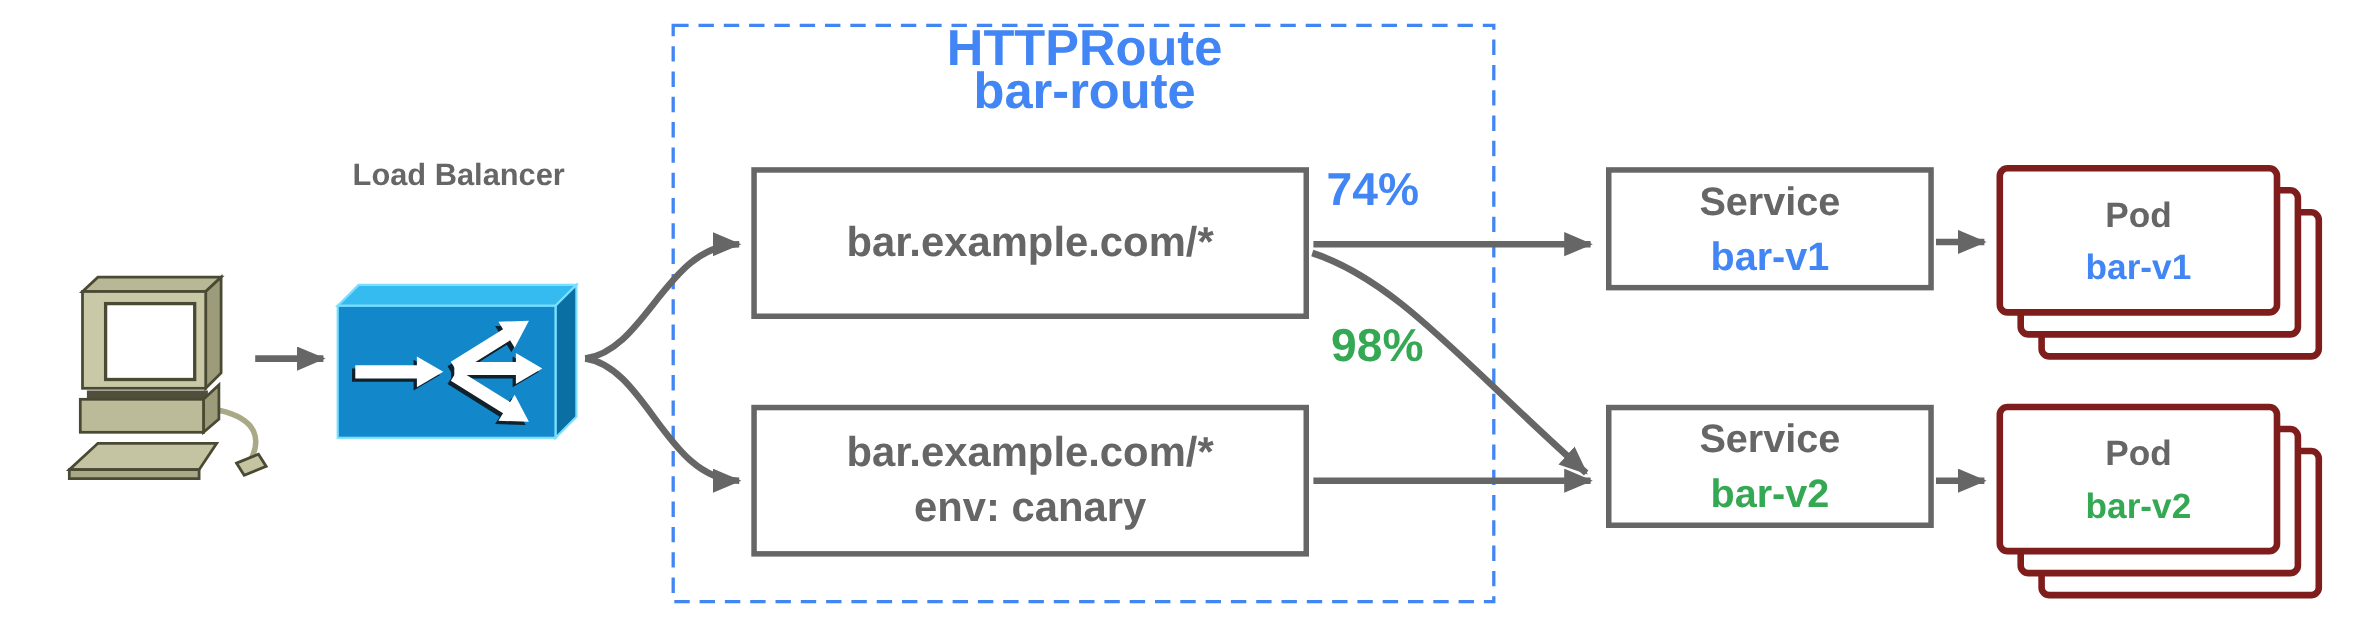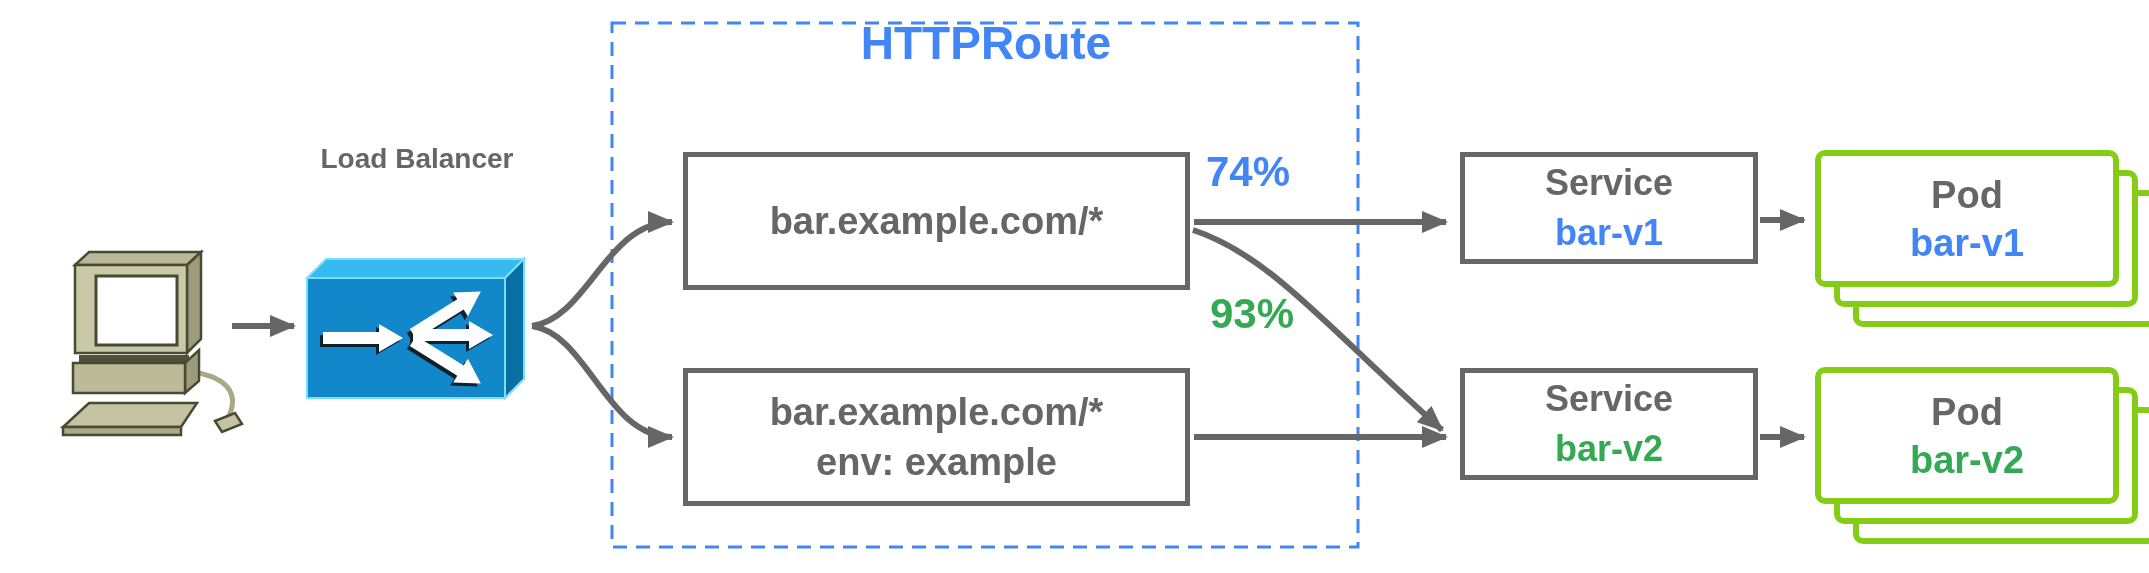--- a/index.html
+++ b/index.html
@@ -11,24 +11,24 @@
   .box{
     position:absolute;background:#ffffff;border:5px solid #666666;
     box-sizing:border-box;display:flex;flex-direction:column;
     align-items:center;justify-content:center;text-align:center;
     color:#666666;font-weight:bold;
   }
   .route-box{width:507px;height:138px;font-size:38px;line-height:50px;}
   .service-box{width:298px;height:112px;font-size:36px;line-height:50px;}
   .pod-stack{position:absolute;width:300px;height:187px;}
   .pod-layer{
-    position:absolute;width:304px;height:137px;background:#ffffff;
-    border:6px solid #84cc16;border-radius:10px;box-sizing:border-box;
+    position:absolute;width:258px;height:137px;background:#ffffff;
+    border:6px solid #7f1d1d;border-radius:10px;box-sizing:border-box;
     display:flex;flex-direction:column;align-items:center;justify-content:center;
-    color:#666666;font-weight:bold;font-size:38px;line-height:48px;text-align:center;
+    color:#666666;font-weight:bold;font-size:32px;line-height:48px;text-align:center;
   }
   .label{position:absolute;font-weight:bold;white-space:nowrap;}
   .lb-label{font-size:28px;color:#666666;width:320px;text-align:center;}
   .httproute-label{font-size:46px;color:#4285f4;width:400px;text-align:center;line-height:39px;}
   .weight-label{font-size:42px;}
   .text-gray{color:#666666;}
   .text-blue{color:#4285f4;}
   .text-green{color:#34a853;}
 </style>
 </head>
@@ -87,33 +87,34 @@
       <path d="M1194,437 H1446" marker-end="url(#ah)"></path>
       <path d="M1760,220 H1804" marker-end="url(#ah)"></path>
       <path d="M1760,437 H1804" marker-end="url(#ah)"></path>
     </g>
   </svg>
 
   <div class="label lb-label" style="left:257px;top:143px;">Load Balancer</div>
 
   <div class="label httproute-label" style="left:786px;top:24px;">
     <div>HTTPRoute</div>
+    <div>bar-route</div>
   </div>
 
   <div class="box route-box" style="left:683px;top:152px;">
     <div>bar.example.com/*</div>
   </div>
 
   <div class="box route-box" style="left:683px;top:368px;">
     <div>bar.example.com/*</div>
-    <div>env: example</div>
+    <div>env: canary</div>
   </div>
 
   <div class="label weight-label text-blue" style="left:1206px;top:148px;">74%</div>
-  <div class="label weight-label text-green" style="left:1210px;top:290px;">93%</div>
+  <div class="label weight-label text-green" style="left:1210px;top:290px;">98%</div>
 
   <div class="box service-box" style="left:1460px;top:152px;">
     <div class="text-gray">Service</div>
     <div class="text-blue">bar-v1</div>
   </div>
 
   <div class="box service-box" style="left:1460px;top:368px;">
     <div class="text-gray">Service</div>
     <div class="text-green">bar-v2</div>
   </div>

